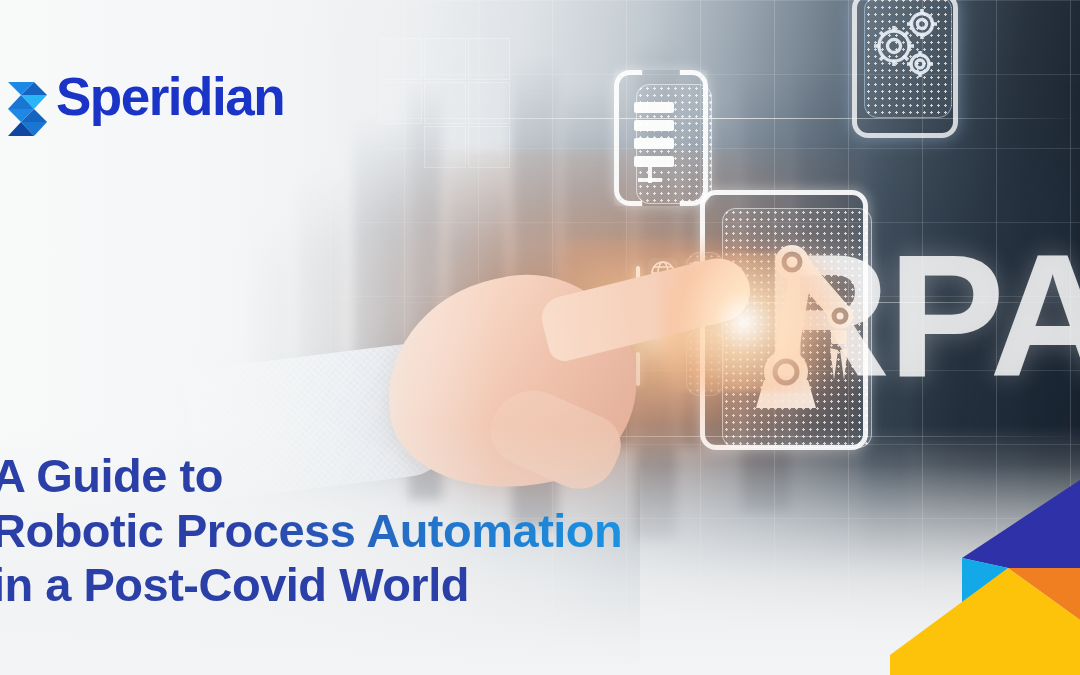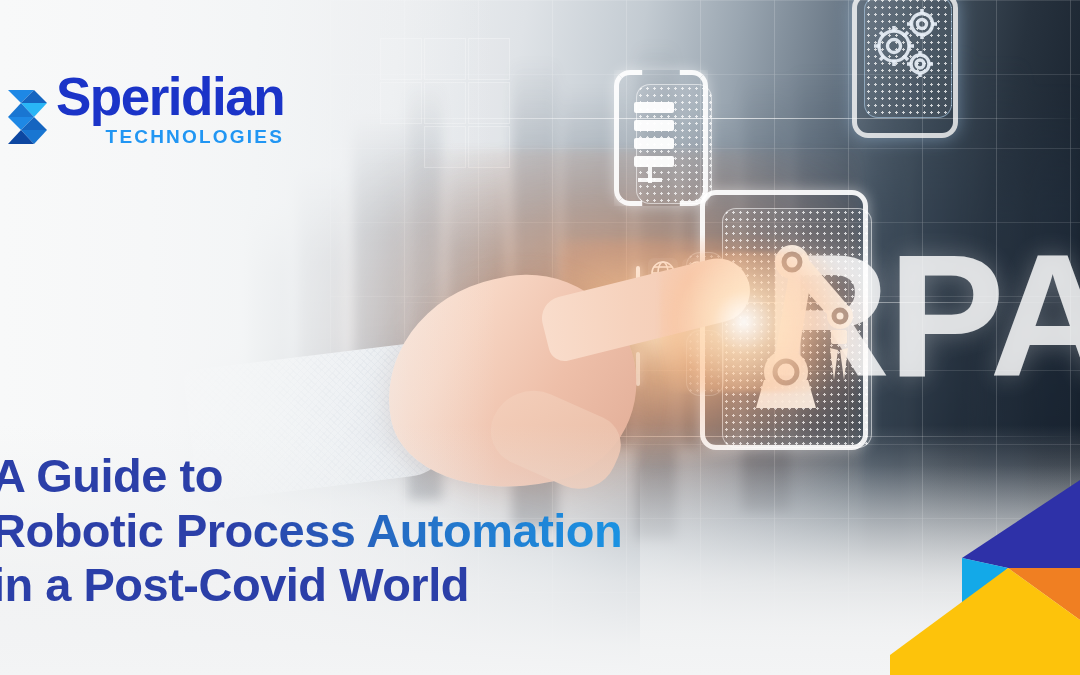--- a/index.html
+++ b/index.html
@@ -240,21 +240,21 @@
   }
   .tick {
     position: absolute;
     width: 4px; height: 34px;
     background: rgba(255,255,255,.95);
     border-radius: 2px;
     box-shadow: 0 0 8px rgba(255,255,255,.7);
   }
 
   
-  .logo { position: absolute; left: 6px; top: 72px; display: flex; align-items: flex-end; }
+  .logo { position: absolute; left: 6px; top: 72px; display: flex; align-items: flex-start; }
   .logo-mark { width: 46px; height: 62px; flex: none; margin-top: 6px; }
   .logo-text { margin-left: 4px; }
   .logo-word {
     font-size: 53px;
     font-weight: bold;
     color: #1B34C8;
     letter-spacing: -1.5px;
     line-height: .95;
     font-family: "Liberation Sans", sans-serif;
   }
@@ -462,21 +462,20 @@
       <polygon points="28,4  41,17  15,17" fill="#1565C0"></polygon>
       <polygon points="15,17 41,17  28,31" fill="#29B6F6"></polygon>
       <polygon points="15,17 28,31   2,31" fill="#1976D2"></polygon>
       <polygon points="2,31  28,31  15,44" fill="#1E88E5"></polygon>
       <polygon points="28,31 41,44  15,44" fill="#1565C0"></polygon>
       <polygon points="15,44 41,44  28,58" fill="#1976D2"></polygon>
       <polygon points="15,44 28,58   2,58" fill="#0D47A1"></polygon>
     </svg>
     <div class="logo-text">
       <div class="logo-word">Speridian</div>
-      <div class="logo-sub">TECHNOLOGIES</div>
     </div>
   </div>
 
   <div class="headline">
     <span class="hl-line hl-1">A Guide to</span>
     <span class="hl-line hl-2">Robotic Process Automation</span>
     <span class="hl-line hl-3">in a Post-Covid World</span>
   </div>
 
   <div class="corner">

